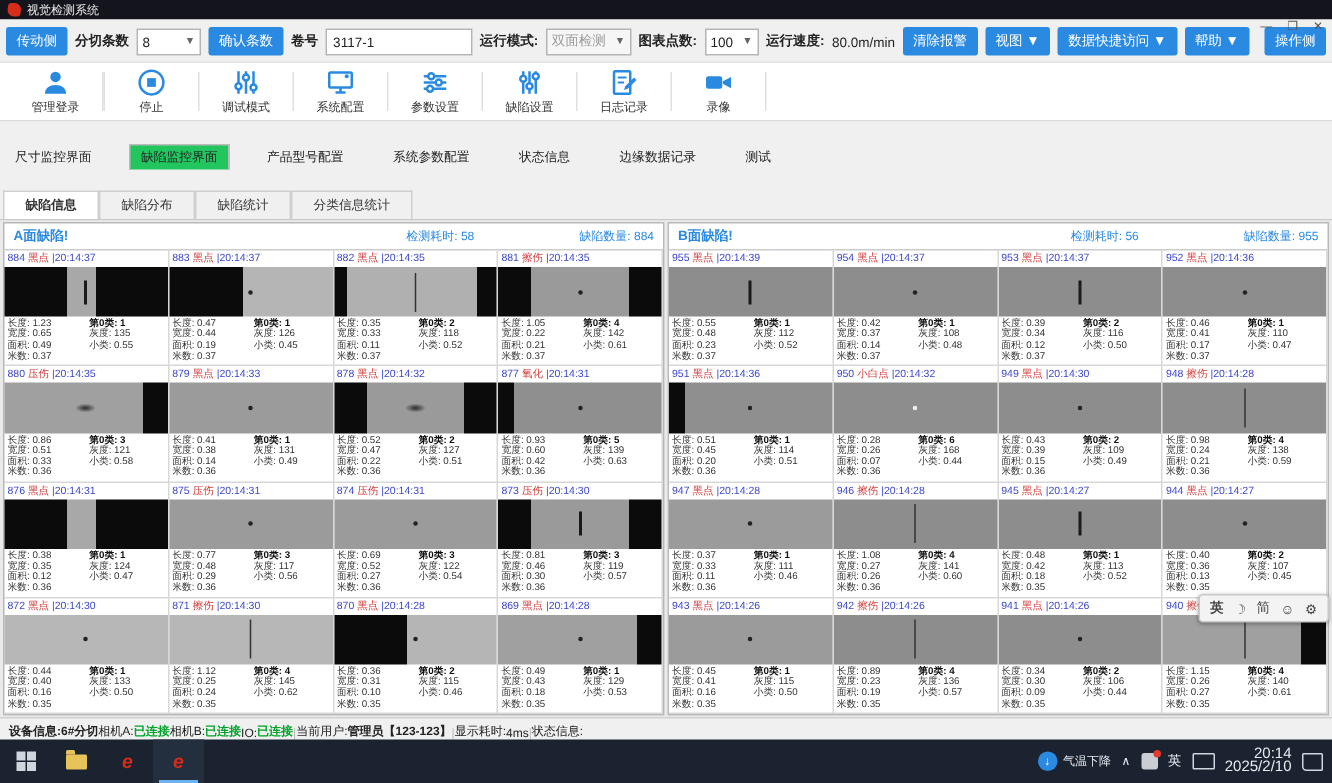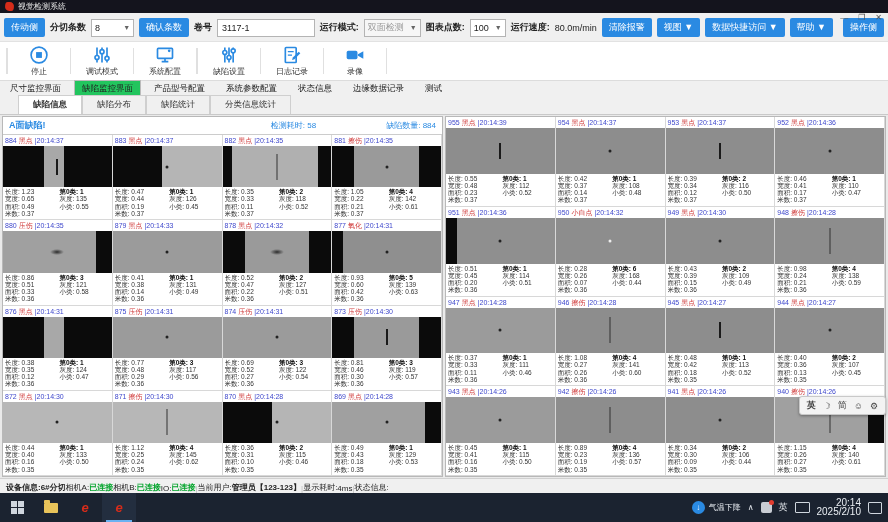--- a/index.html
+++ b/index.html
@@ -29,26 +29,26 @@
   
   .tb2{height:38px;background:#fff;display:flex;align-items:center;padding:0 6px;flex:0 0 auto;border-bottom:1px solid #dcdcdc;}
   .tb2-item{display:flex;flex-direction:column;align-items:center;justify-content:center;width:62px;cursor:pointer;gap:1px;}
   .tb2-ic{height:20px;display:flex;align-items:center;color:#2a8ae2;}
   .tb2-ic svg{display:block;}
   .tb2-item[data-icon="play"] .tb2-ic{color:#b9c1c9;}
   .tb2-lb{font-size:8px;color:#333;white-space:nowrap;}
   .tb2-sep{width:1px;height:26px;background:#e0e0e0;}
 
   
-  .tabbar{height:16px;display:flex;align-items:flex-end;padding:0 2px;gap:5px;flex:0 0 auto;font-size:8.5px;}
+  .tabbar{height:16px;display:flex;align-items:flex-end;padding:16px 2px;gap:17px;flex:0 0 auto;font-size:8.5px;}
   .tabbar .tab{padding:2px 7px;color:#222;cursor:pointer;border:1px solid transparent;border-bottom:none;}
   .tabbar .tab.active{background:#22c55e;border-color:#bbb;font-weight:normal;}
   .subtabbar{height:17px;display:flex;align-items:flex-end;padding:0 2px;gap:0;flex:0 0 auto;font-size:8.5px;border-bottom:1px solid #c9c9c9;}
   .subtabbar .tab{padding:3px 14px;color:#333;cursor:pointer;background:#f0f0f0;border:1px solid #cfcfcf;border-bottom:none;}
-  .subtabbar .tab.active{background:#fff;font-weight:bold;margin-left:16px;}
+  .subtabbar .tab.active{background:#fff;font-weight:bold;}
 
   
   .content{flex:1;display:flex;gap:2px;padding:1px 2px;background:#eaeaea;min-height:0;}
   .panel{flex:1;background:#fff;border:1px solid #b8b8b8;display:flex;flex-direction:column;min-width:0;}
   .p-hd{height:17px;display:flex;align-items:center;padding:0 6px;border-bottom:1px solid #ccc;flex:0 0 auto;}
   .p-title{color:#2a8ae2;font-size:9px;font-weight:bold;}
   .p-mid{margin-left:auto;margin-right:70px;color:#2a8ae2;font-size:8px;}
   .p-cnt{color:#2a8ae2;font-size:8px;}
   .grid{flex:1;display:grid;grid-template-columns:repeat(4,1fr);grid-template-rows:repeat(4,1fr);min-height:0;}
   .cell{border-right:1px solid #d8d8d8;border-bottom:1px solid #d8d8d8;display:flex;flex-direction:column;min-width:0;min-height:0;cursor:pointer;}
@@ -153,20 +153,29 @@
       <span class="btn">清除报警</span>
       <span class="btn">视图 ▼</span>
       <span class="btn">数据快捷访问 ▼</span>
       <span class="btn">帮助 ▼</span>
       <span class="spacer"></span>
       <span class="btn">操作侧</span>
     </div>
   </div>
 
   <div class="tb2">
+      <div class="tb2-item" data-icon="user">
+        <span class="tb2-ic">
+          <svg width="20" height="20" viewBox="0 0 24 24">
+            <circle cx="12" cy="7.5" r="4.2" fill="currentColor"></circle>
+            <path d="M3.5 21c0-4.6 3.8-7 8.5-7s8.5 2.4 8.5 7z" fill="currentColor"></path>
+          </svg>
+        </span>
+        <span class="tb2-lb">管理登录</span>
+      </div>
       <span class="tb2-sep"></span>
       <span class="tb2-sep"></span>
       <div class="tb2-item" data-icon="stop">
         <span class="tb2-ic">
           <svg width="20" height="20" viewBox="0 0 24 24">
             <circle cx="12" cy="12" r="9.5" fill="none" stroke="currentColor" stroke-width="2"></circle>
             <rect x="8.5" y="8.5" width="7" height="7" fill="currentColor"></rect>
           </svg>
         </span>
         <span class="tb2-lb">停止</span>
@@ -188,20 +197,31 @@
         <span class="tb2-ic">
           <svg width="20" height="20" viewBox="0 0 24 24" stroke="currentColor" stroke-width="2" fill="none">
             <rect x="3" y="4" width="18" height="12" rx="1"></rect>
             <path d="M12 16v4M8 20h8"></path>
             <circle cx="17" cy="7" r="1.6" fill="currentColor" stroke="none"></circle>
           </svg>
         </span>
         <span class="tb2-lb">系统配置</span>
       </div>
       <span class="tb2-sep"></span>
+      <div class="tb2-item" data-icon="sliders-h">
+        <span class="tb2-ic">
+          <svg width="20" height="20" viewBox="0 0 24 24" stroke="currentColor" stroke-width="2" fill="#fff">
+            <path d="M3 7h18M3 12h18M3 17h18"></path>
+            <circle cx="9" cy="7" r="2.4"></circle>
+            <circle cx="15" cy="12" r="2.4"></circle>
+            <circle cx="8" cy="17" r="2.4"></circle>
+          </svg>
+        </span>
+        <span class="tb2-lb">参数设置</span>
+      </div>
       <span class="tb2-sep"></span>
       <div class="tb2-item" data-icon="sliders-v">
         <span class="tb2-ic">
           <svg width="20" height="20" viewBox="0 0 24 24" stroke="currentColor" stroke-width="2" fill="#fff">
             <path d="M7 3v18M12 3v18M17 3v18"></path>
             <circle cx="7" cy="9" r="2.4"></circle>
             <circle cx="12" cy="15" r="2.4"></circle>
             <circle cx="17" cy="7" r="2.4"></circle>
           </svg>
         </span>
@@ -559,20 +579,31 @@
               <div class="col">
                 <div class="bold">第0类: 1</div>
                 <div>灰度: 129</div>
                 <div>小类: 0.53</div>
               </div>
             </div>
           </div>
         </div>
     </div>
     <div class="panel">
+      <div class="p-hd">
+        <span class="p-title">B面缺陷!</span>
+        <span class="p-mid">
+          <span>检测耗时:</span>
+          <span>56</span>
+        </span>
+        <span class="p-cnt">
+          <span>缺陷数量:</span>
+          <span>955</span>
+        </span>
+      </div>
       <div class="grid">
           <div class="cell">
             <div class="c-hd"><span class="c-id">955</span><span class="c-type">黑点</span><span class="c-time">|20:14:39</span></div>
             <div class="c-img v7 m-line">
               <i class="mark"></i>
             </div>
             <div class="c-info">
               <div class="col">
                 <div>长度: 0.55</div>
                 <div>宽度: 0.48</div>

